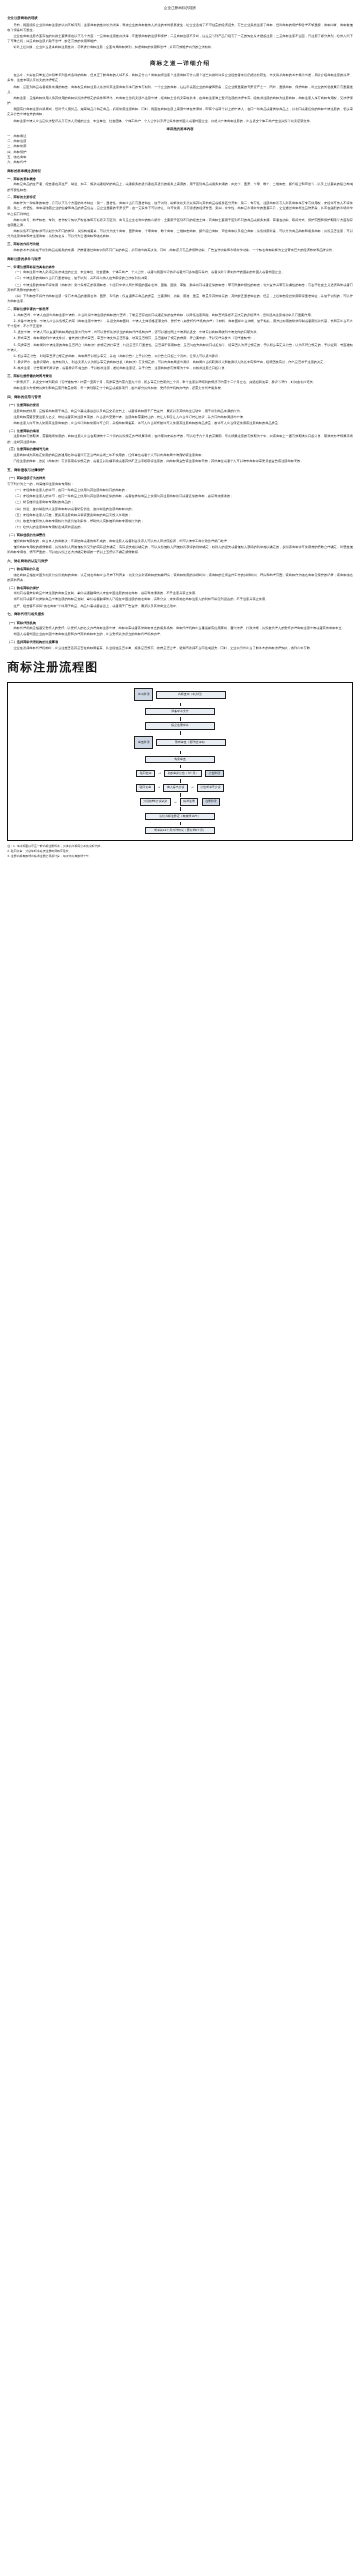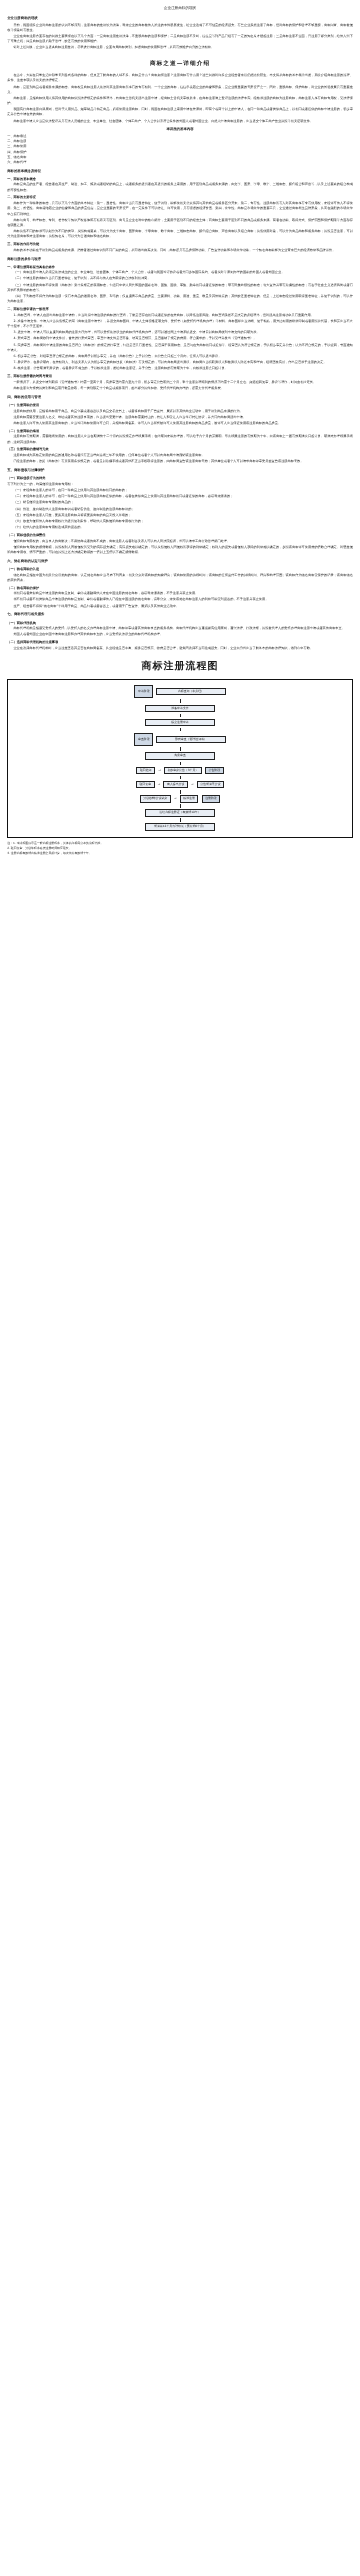--- a/index.html
+++ b/index.html
@@ -25,23 +25,23 @@
   p.ind{text-indent:6.2px;}
   .big-title{
     font-size:5.7px;
     font-weight:bold;
     text-align:center;
     margin:8.2px 0 5.2px 0;
     letter-spacing:1px;
   }
   .toc p{margin:0;}
   .flow-title{
-    font-size:10px;
-    font-weight:bold;
-    text-align:center;
+    font-size:12px;
+    font-weight:bold;
+    text-align:left;
     margin:7.2px 0 4.1px 0;
     letter-spacing:1px;
   }
   .flow-wrap{
     border:0.5px solid #111;
     padding:4.1px 5.2px;
     margin:0 0 3.1px 0;
     background:#fff;
   }
   .flow-row{display:flex;align-items:center;justify-content:center;gap:3.1px;margin:1.5px 0;}

